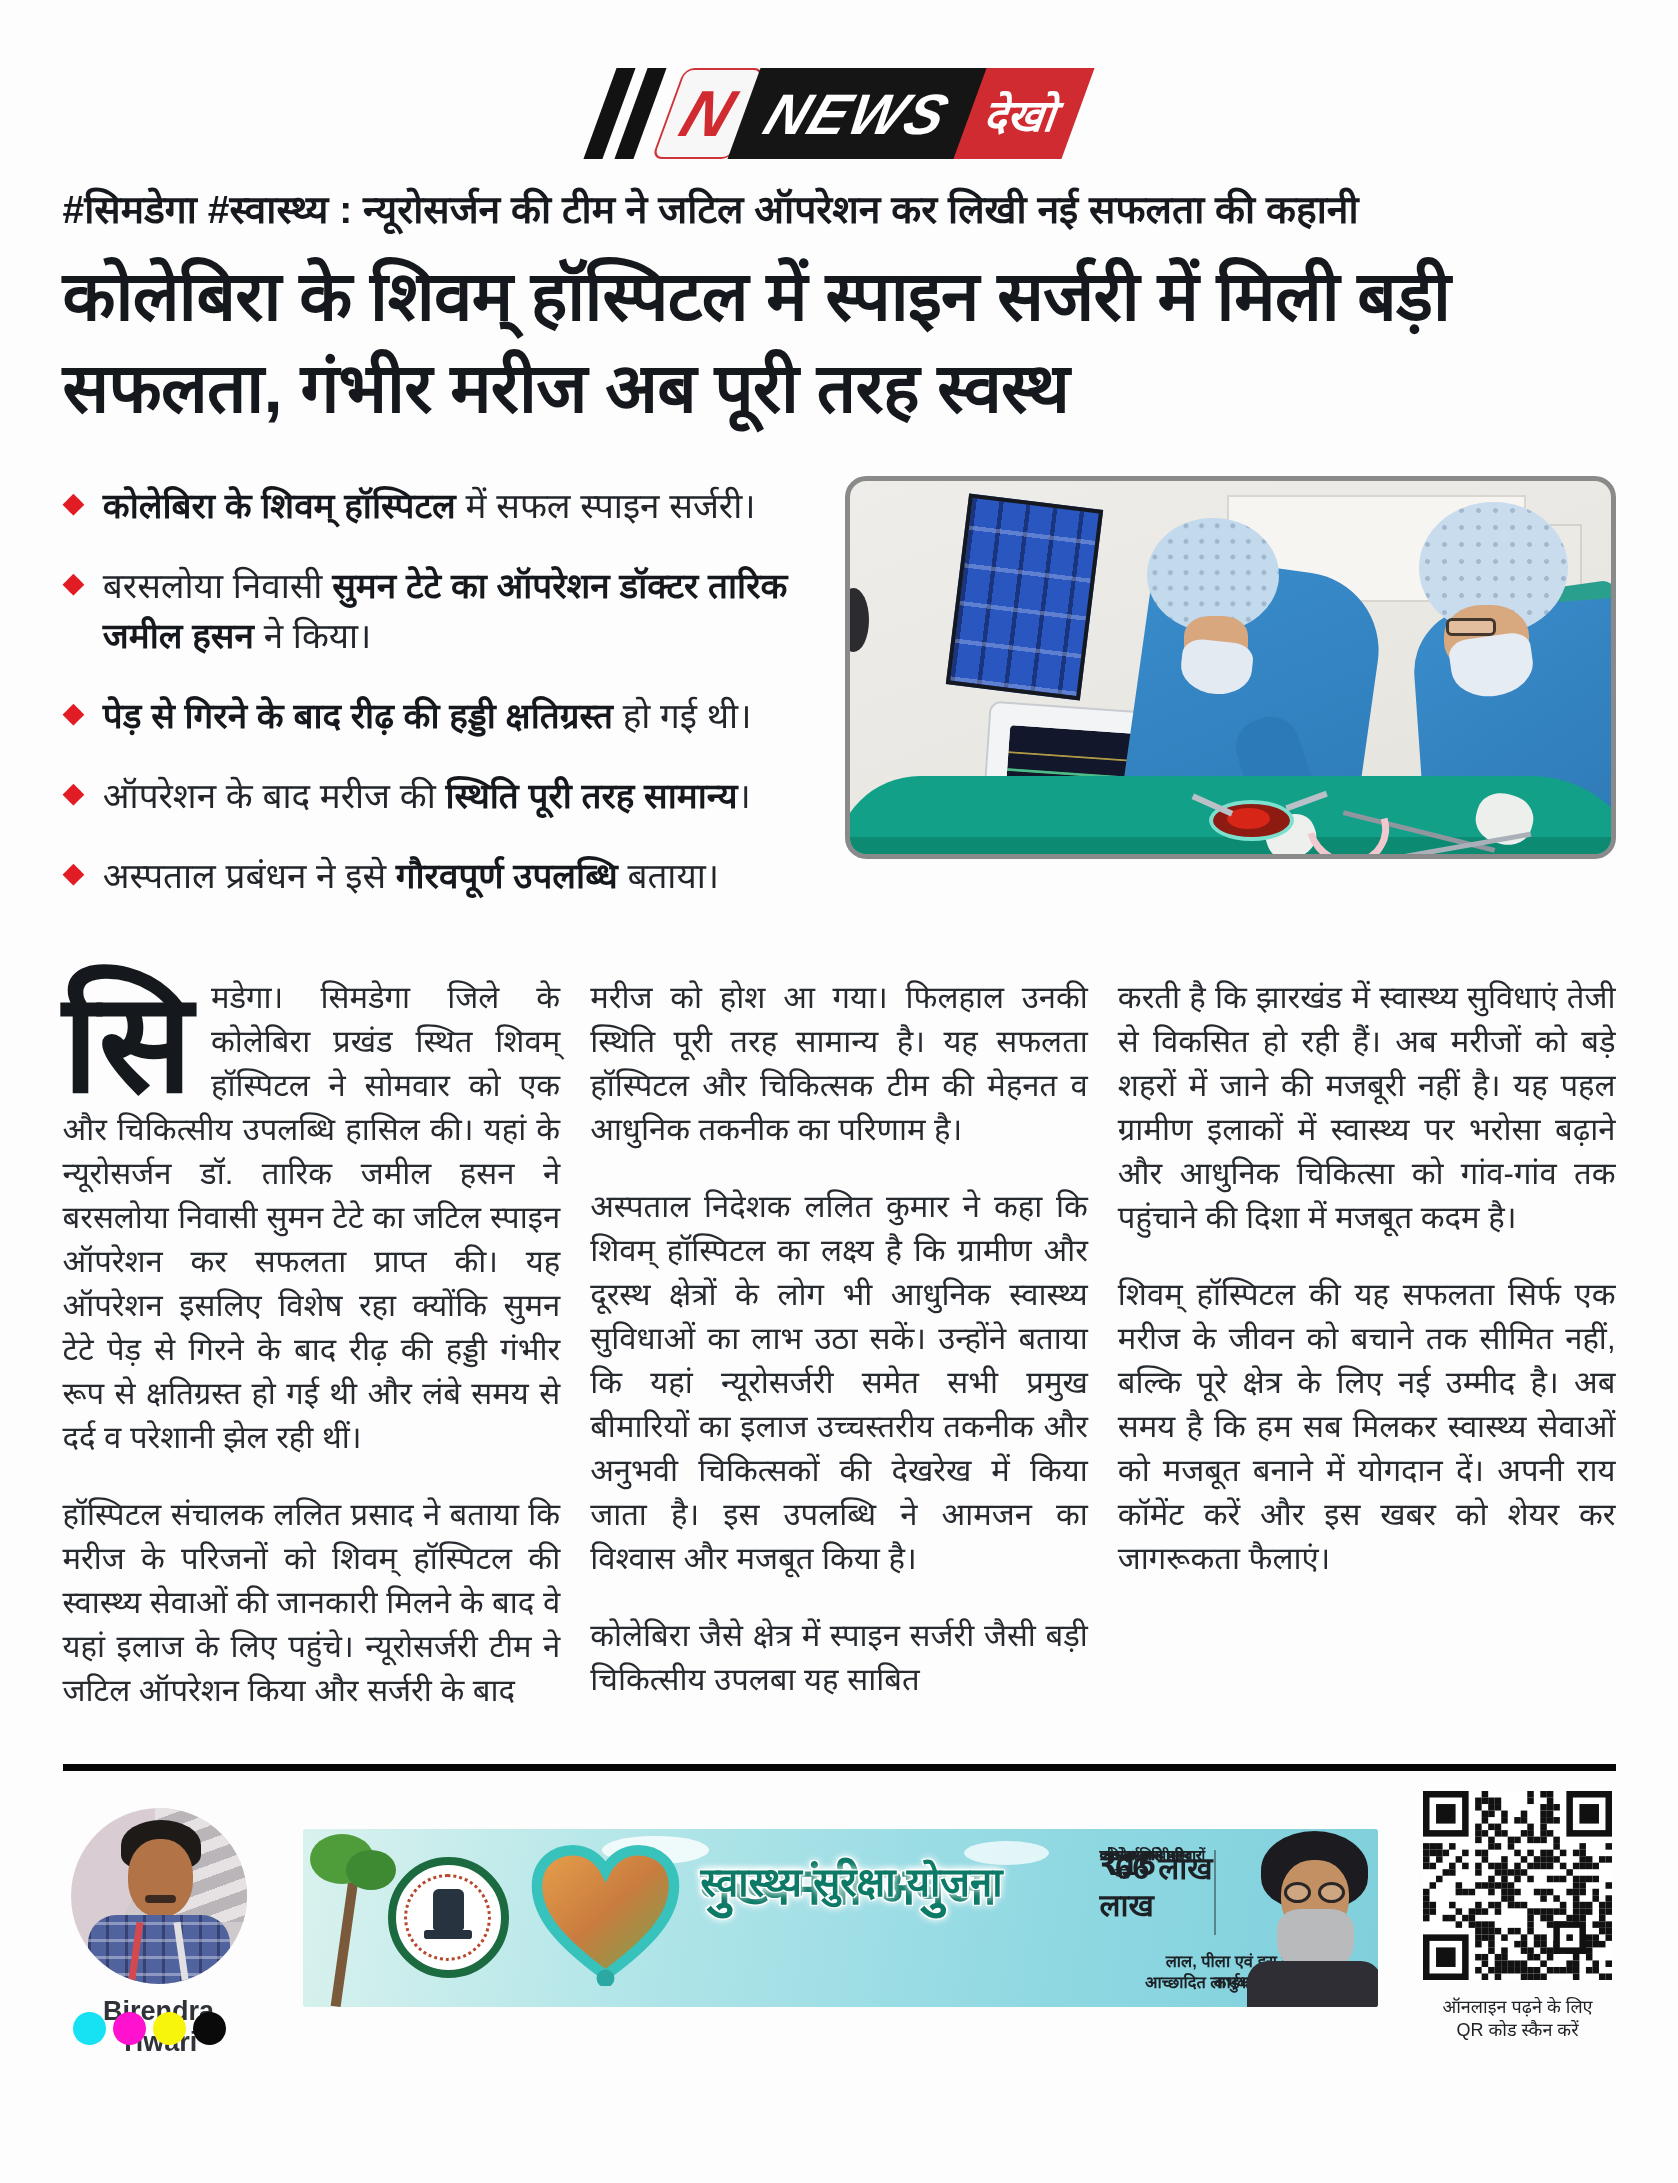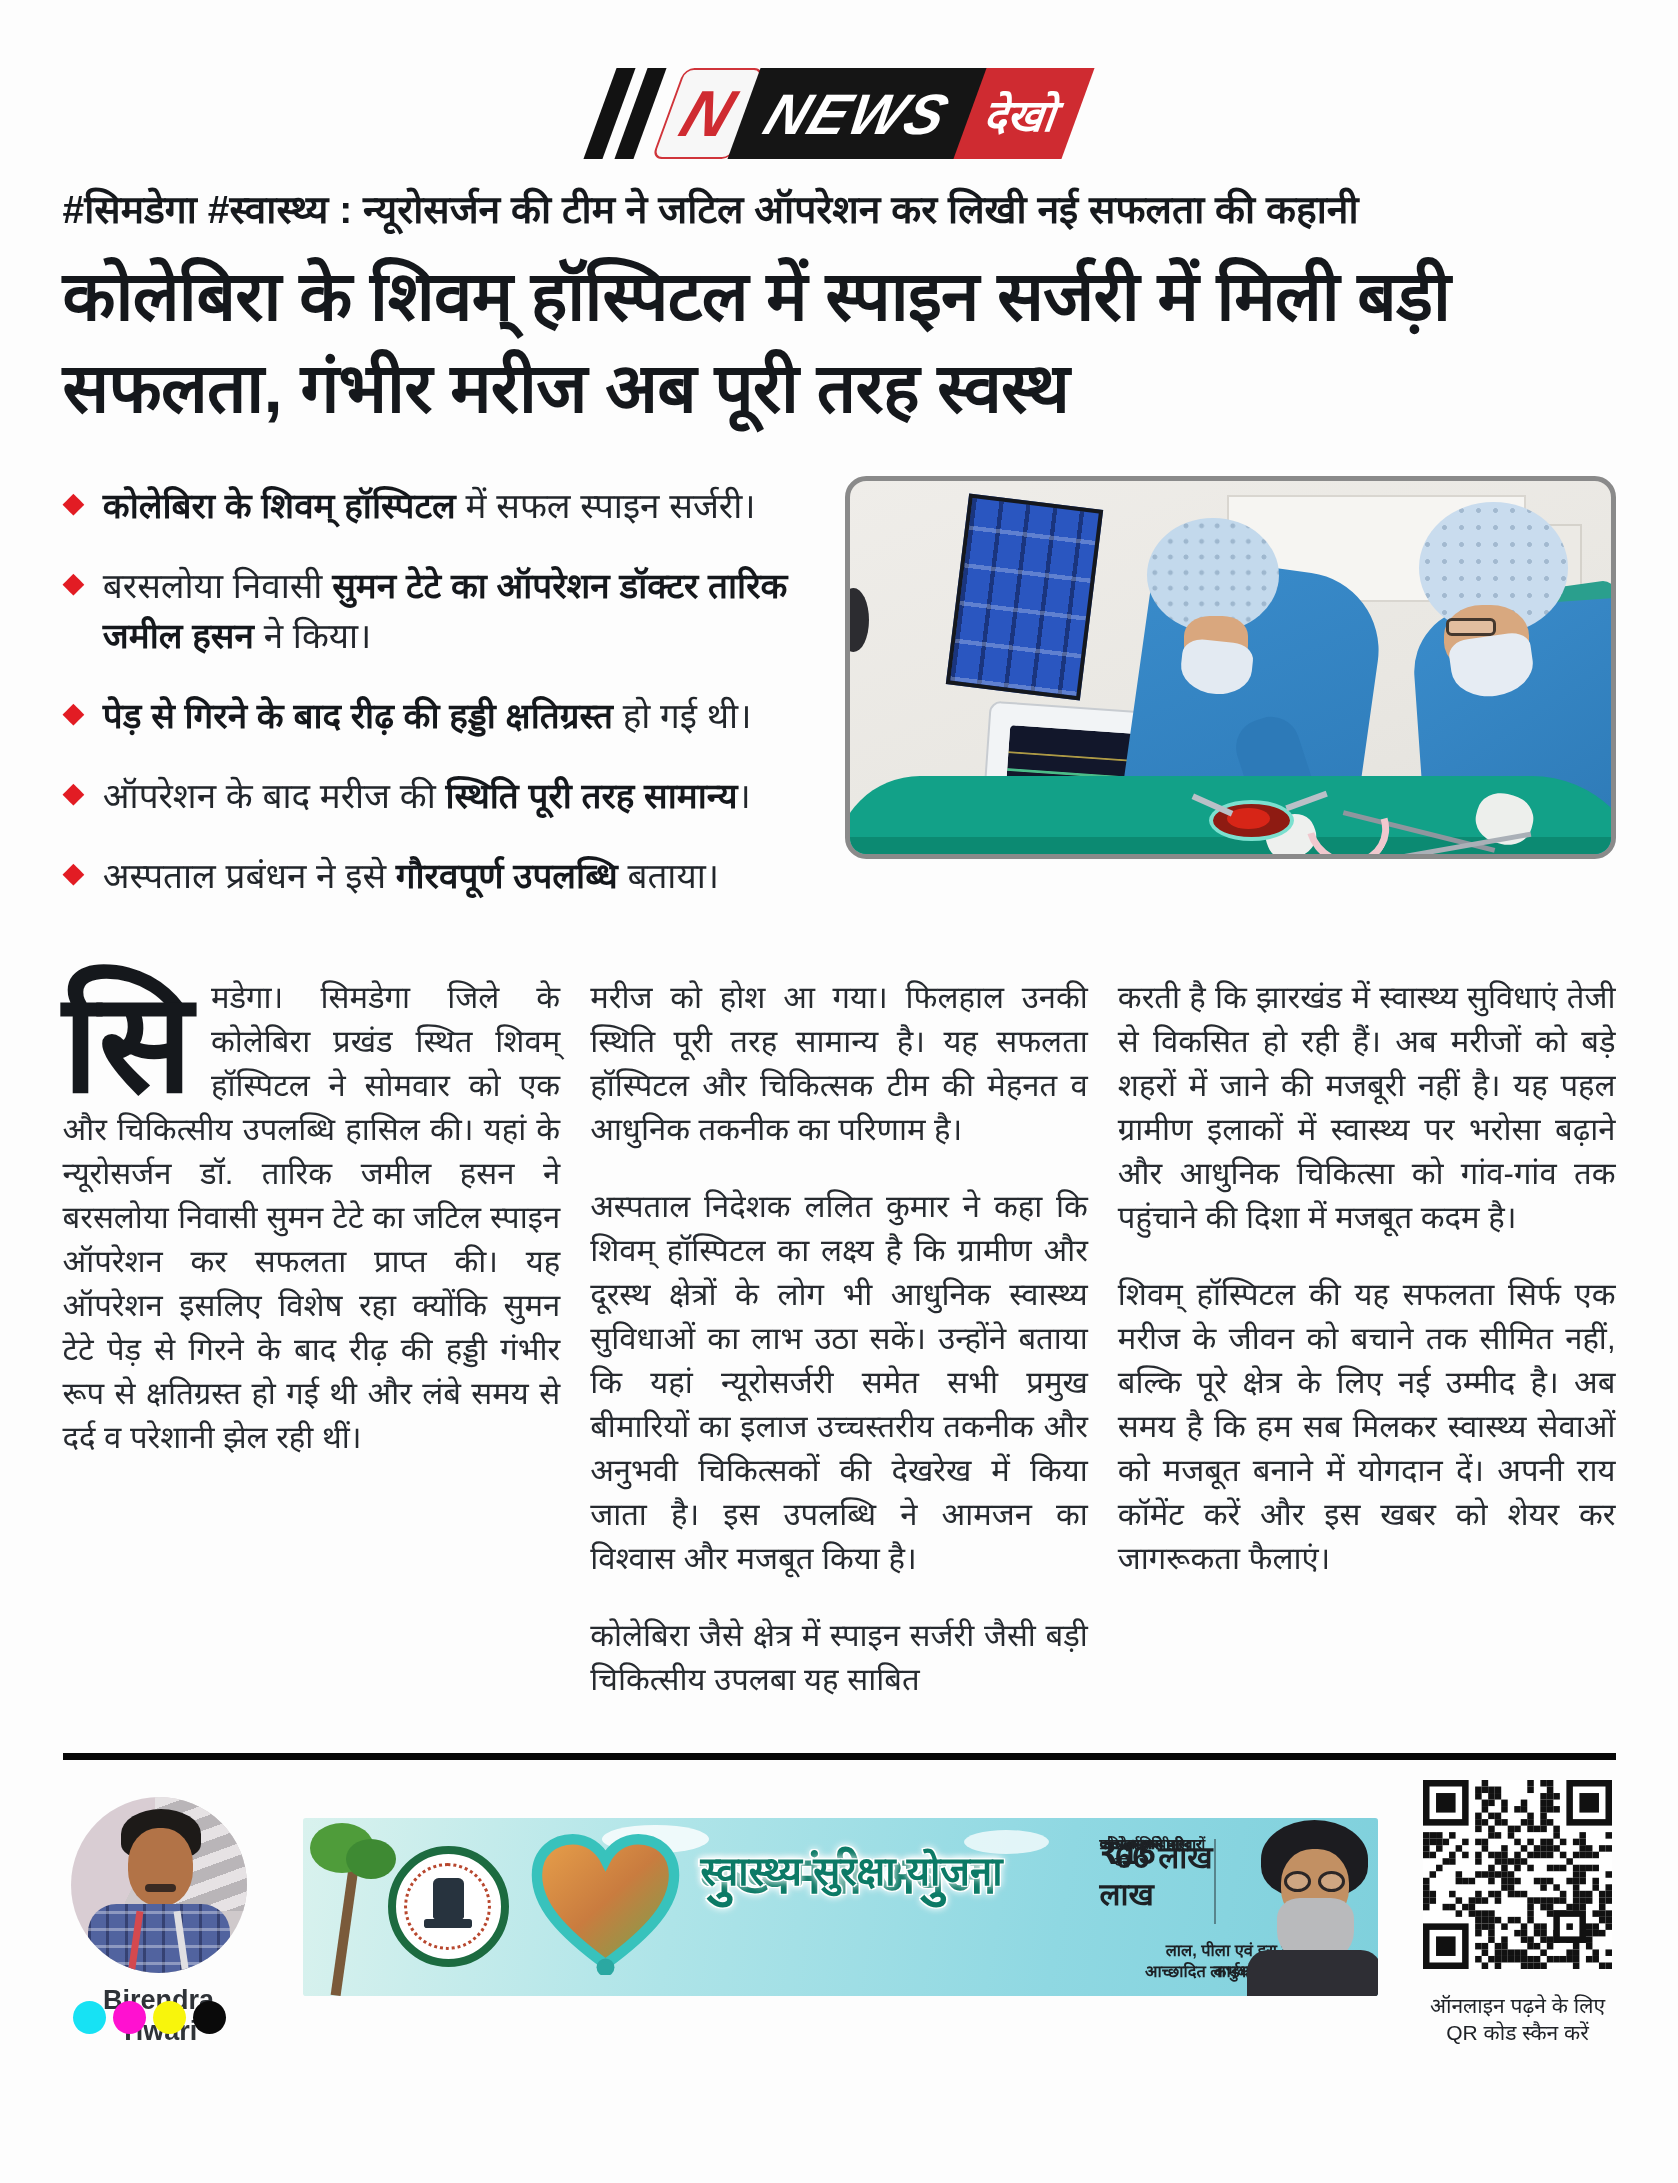--- a/index.html
+++ b/index.html
@@ -136,21 +136,21 @@
   .bn-cm { right:-4.3px; top:0; width:142px; height:178px; }
   .cm-hair { left:21.3px; top:2.8px; width:107px; height:78px; background:#1c1c20; border-radius:50% 50% 40% 40%; }
   .cm-face { left:41px; top:31px; width:68px; height:74px; background:#c29063; border-radius:46%; }
   .cm-gl1 { left:44px; top:53px; width:27px; height:21.3px; border:3.6px solid #2b2626; border-radius:50%; background:rgba(255,255,255,.2); }
   .cm-gl2 { left:78px; top:53px; width:27px; height:21.3px; border:3.6px solid #2b2626; border-radius:50%; background:rgba(255,255,255,.2); }
   .cm-beard { left:37px; top:80px; width:77px; height:67px; background:#b9babc; border-radius:30% 30% 50% 50%; }
   .cm-body { left:7.1px; top:132px; width:135px; height:50px; background:#2e2e34; border-radius:21.3px 21.3px 0 0; }
 
   
   .qr-wrap { position:absolute; right:0; top:20px; width:196px; text-align:center; }
-  .qr-caption { margin-top:21px; font-size:21px; color:#1e2126; line-height:1.32; }
+  .qr-caption { margin-top:14px; font-size:18px; color:#1e2126; line-height:1.32; }
 
   
   .cmyk { position:absolute; left:10px; bottom:4.3px; display:flex; gap:7.1px; }
   .dot { width:33px; height:33px; border-radius:50%; }
   .dot.c { background:#17e2f4; } .dot.m { background:#ff11d0; } .dot.y { background:#f8f50c; } .dot.k { background:#0a0a0a; }
 </style>
 </head>
 <body>
 
 <div class="page">
@@ -235,20 +235,21 @@
         <div class="ph-ret2"></div>
         <div class="ph-inst1"></div>
         <div class="ph-inst2"></div>
         <div class="ph-tube"></div>
       </div>
     </div>
 
     <div class="body-row">
       <div class="col">
         <p><span class="dropcap">सि</span><span>मडेगा। सिमडेगा जिले के कोलेबिरा प्रखंड स्थित शिवम् हॉस्पिटल ने सोमवार को एक और चिकित्सीय उपलब्धि हासिल की। यहां के न्यूरोसर्जन डॉ. तारिक जमील हसन ने बरसलोया निवासी सुमन टेटे का जटिल स्पाइन ऑपरेशन कर सफलता प्राप्त की। यह ऑपरेशन इसलिए विशेष रहा क्योंकि सुमन टेटे पेड़ से गिरने के बाद रीढ़ की हड्डी गंभीर रूप से क्षतिग्रस्त हो गई थी और लंबे समय से दर्द व परेशानी झेल रही थीं।</span></p>
+        <p>हॉस्पिटल संचालक ललित प्रसाद ने बताया कि मरीज के परिजनों को शिवम् हॉस्पिटल की स्वास्थ्य सेवाओं की जानकारी मिलने के बाद वे यहां इलाज के लिए पहुंचे। न्यूरोसर्जरी टीम ने जटिल ऑपरेशन किया और सर्जरी के बाद</p>
       </div>
       <div class="col">
         <p>मरीज को होश आ गया। फिलहाल उनकी स्थिति पूरी तरह सामान्य है। यह सफलता हॉस्पिटल और चिकित्सक टीम की मेहनत व आधुनिक तकनीक का परिणाम है।</p>
         <p>अस्पताल निदेशक ललित कुमार ने कहा कि शिवम् हॉस्पिटल का लक्ष्य है कि ग्रामीण और दूरस्थ क्षेत्रों के लोग भी आधुनिक स्वास्थ्य सुविधाओं का लाभ उठा सकें। उन्होंने बताया कि यहां न्यूरोसर्जरी समेत सभी प्रमुख बीमारियों का इलाज उच्चस्तरीय तकनीक और अनुभवी चिकित्सकों की देखरेख में किया जाता है। इस उपलब्धि ने आमजन का विश्वास और मजबूत किया है।</p>
         <p>कोलेबिरा जैसे क्षेत्र में स्पाइन सर्जरी जैसी बड़ी चिकित्सीय उपलबा यह साबित</p>
       </div>
       <div class="col">
         <p>करती है कि झारखंड में स्वास्थ्य सुविधाएं तेजी से विकसित हो रही हैं। अब मरीजों को बड़े शहरों में जाने की मजबूरी नहीं है। यह पहल ग्रामीण इलाकों में स्वास्थ्य पर भरोसा बढ़ाने और आधुनिक चिकित्सा को गांव-गांव तक पहुंचाने की दिशा में मजबूत कदम है।</p>
         <p>शिवम् हॉस्पिटल की यह सफलता सिर्फ एक मरीज के जीवन को बचाने तक सीमित नहीं, बल्कि पूरे क्षेत्र के लिए नई उम्मीद है। अब समय है कि हम सब मिलकर स्वास्थ्य सेवाओं को मजबूत बनाने में योगदान दें। अपनी राय कॉमेंट करें और इस खबर को शेयर कर जागरूकता फैलाएं।</p>
       </div>

